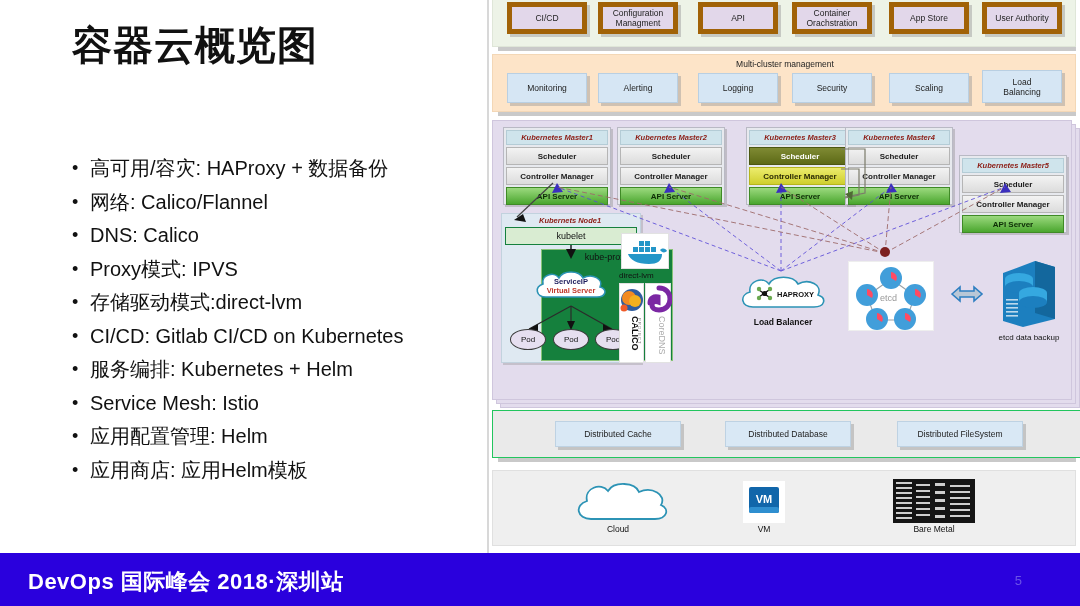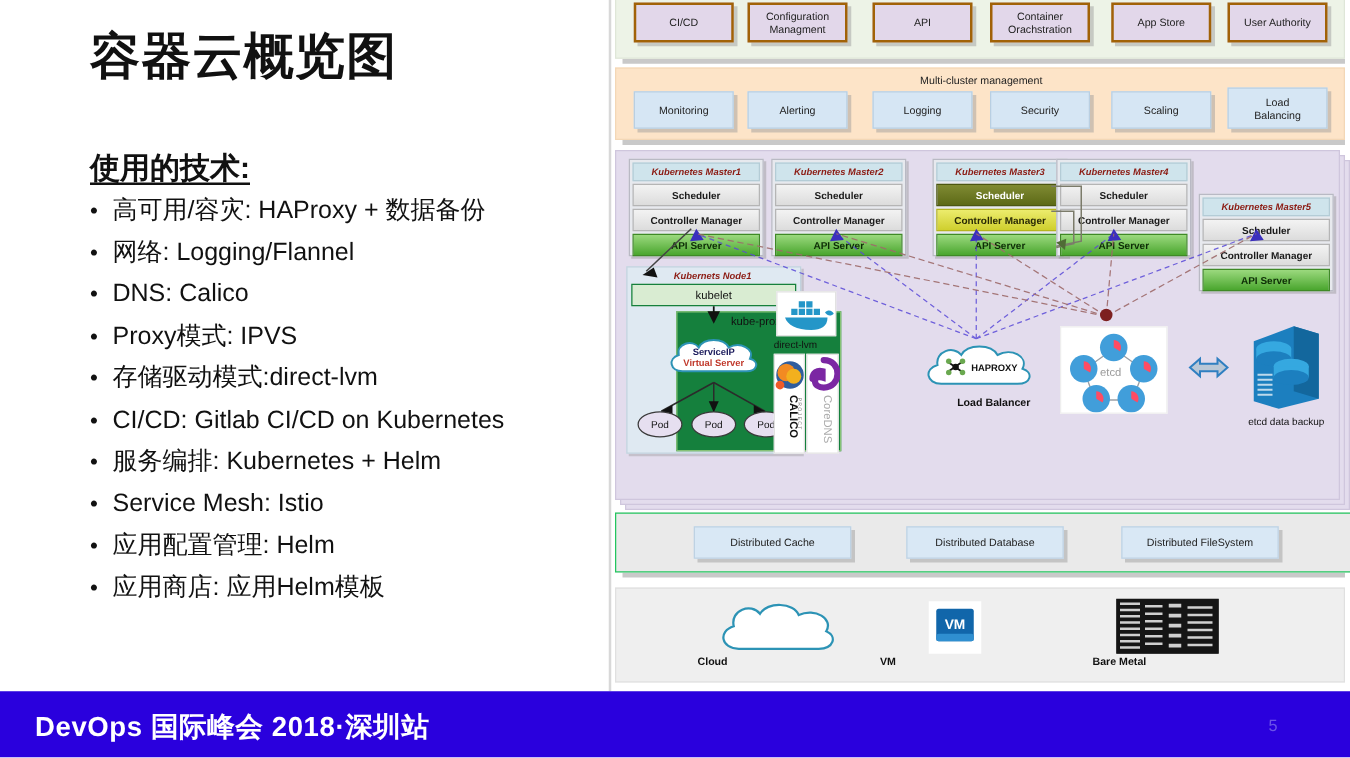--- a/index.html
+++ b/index.html
@@ -22,21 +22,21 @@
 
   
   #diagram{position:absolute;left:490px;top:-8px;width:590px;height:561px;background:#fff;}
 
   .band{position:absolute;box-sizing:border-box;}
   .band-shadow{position:absolute;background:#d6d6d6;}
 
   
   #band1{left:2px;top:0px;width:584px;height:55px;background:#edf3e7;border:1px solid #dfe6d8;}
   #band1-sh{left:8px;top:55px;width:578px;height:4px;background:#c9c9c9;}
-  .chip-purple{position:absolute;box-sizing:border-box;background:#e2d7ea;border:2px solid #a16207;
+  .chip-purple{position:absolute;box-sizing:border-box;background:#e2d7ea;border:5px solid #a16207;
      box-shadow:3px 3px 0 rgba(150,150,150,.45);display:flex;align-items:center;justify-content:center;text-align:center;
      font-size:8.5px;color:#222;line-height:10px;padding:2px;}
 
   
   #band2{left:2px;top:62px;width:584px;height:58px;background:#fde4c8;border:1px solid #f3d7b6;}
   #band2-sh{left:8px;top:120px;width:578px;height:4px;background:#c9c9c9;}
   #mcm-label{position:absolute;left:0;top:4px;width:584px;text-align:center;font-size:8.5px;color:#222;}
   .chip-blue{position:absolute;box-sizing:border-box;background:#d6e6f4;border:1px solid #b9cfe2;
      box-shadow:3px 3px 0 rgba(150,150,150,.45);display:flex;align-items:center;justify-content:center;text-align:center;
      font-size:8.5px;color:#222;line-height:10px;padding:2px;}
@@ -81,36 +81,35 @@
 
   
   #band4{left:2px;top:418px;width:657px;height:48px;background:#eaeaea;border:1px solid #22c55e;}
   #band4-sh{left:8px;top:466px;width:578px;height:4px;background:#c9c9c9;}
   .chip-lblue{position:absolute;box-sizing:border-box;background:#d9e8f5;border:1px solid #bed2e3;
      box-shadow:3px 3px 0 rgba(150,150,150,.45);display:flex;align-items:center;justify-content:center;text-align:center;
      font-size:8.5px;color:#222;}
 
   
   #band5{left:2px;top:478px;width:584px;height:76px;background:#efefef;border:1px solid #e0e0e0;}
-  .infra-label{position:absolute;width:120px;text-align:left;font-size:8.5px;color:#111;font-weight:bold;}
+  .infra-label{position:absolute;width:120px;text-align:center;font-size:8.5px;color:#111;}
 
   svg{display:block;}
   .ovl{position:absolute;left:0;top:0;pointer-events:none;}
 </style>
 </head>
 <body>
 
 <div id="slide">
 
   <div id="left">
     <div id="slide-title">容器云概览图</div>
-    <div id="tech-head">使用的技术:</div>
     <ul id="bullets">
       <li>高可用/容灾: HAProxy + 数据备份</li>
-      <li>网络: Logging/Flannel</li>
+      <li>网络: Calico/Flannel</li>
       <li>DNS: Calico</li>
       <li>Proxy模式: IPVS</li>
       <li>存储驱动模式:direct-lvm</li>
       <li>CI/CD: Gitlab CI/CD on Kubernetes</li>
       <li>服务编排: Kubernetes + Helm</li>
       <li>Service Mesh: Istio</li>
       <li>应用配置管理: Helm</li>
       <li>应用商店: 应用Helm模板</li>
     </ul>
   </div>
@@ -315,21 +314,21 @@
               <path d="M32 17 L22 24"></path>
           </g>
           <circle cx="22" cy="16" r="2.2" fill="#6aa84f"></circle>
             <circle cx="33" cy="16" r="2.2" fill="#6aa84f"></circle>
           <circle cx="22" cy="25" r="2.2" fill="#6aa84f"></circle>
             <circle cx="33" cy="25" r="2.2" fill="#6aa84f"></circle>
           <circle cx="27.5" cy="20.5" r="2.6" fill="#111"></circle>
           <text x="40" y="24" fill="#111" font-size="7.5" font-weight="bold" font-family="Liberation Sans, sans-serif">HAPROXY</text>
         </svg>
       </div>
-      <div class="hap-label" style="left:256px;top:196px;width:92px;">Load Balancer</div>
+      <div class="hap-label" style="left:244px;top:196px;width:92px;">Load Balancer</div>
 
       <div class="etcd-card" style="left:355px;top:140px;width:84px;height:68px;">
         <svg width="84" height="68" viewBox="0 0 84 68">
           <g stroke="#9aa0a6" stroke-width="1.1" fill="none">
             <path d="M42 17 L18 34 L27 58 L57 58 L66 34 Z"></path>
           </g>
           <g>
             <circle cx="42" cy="16" r="11" fill="#419eda"></circle>
             <path d="M42 10 a6 6 0 0 1 5 9 l-5 -3 z" fill="#ff4b63"></path>
             <circle cx="18" cy="33" r="11" fill="#419eda"></circle>

